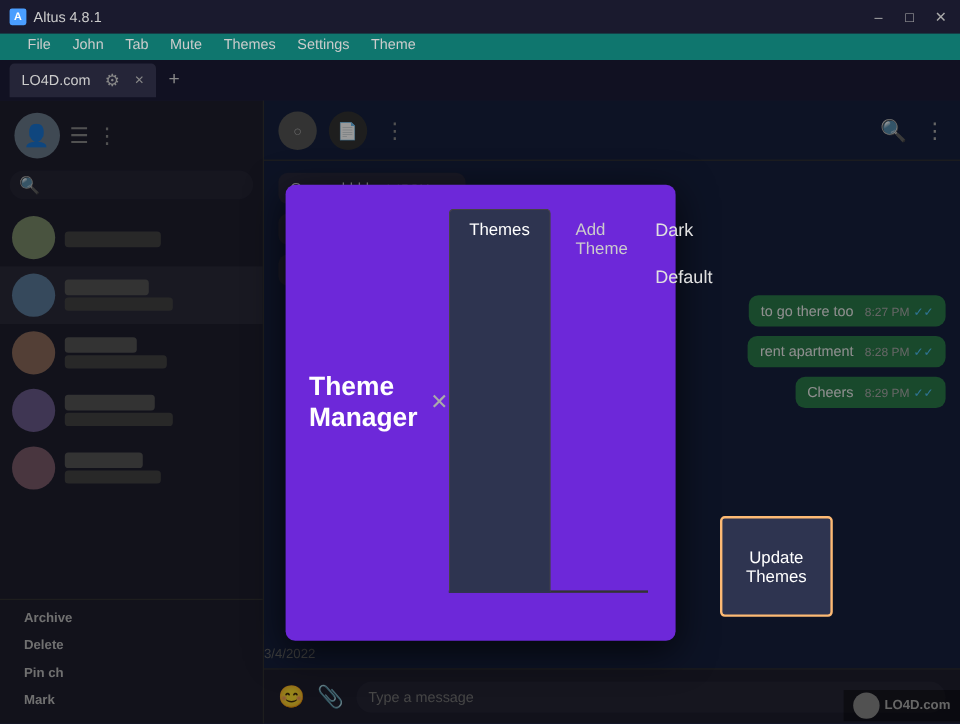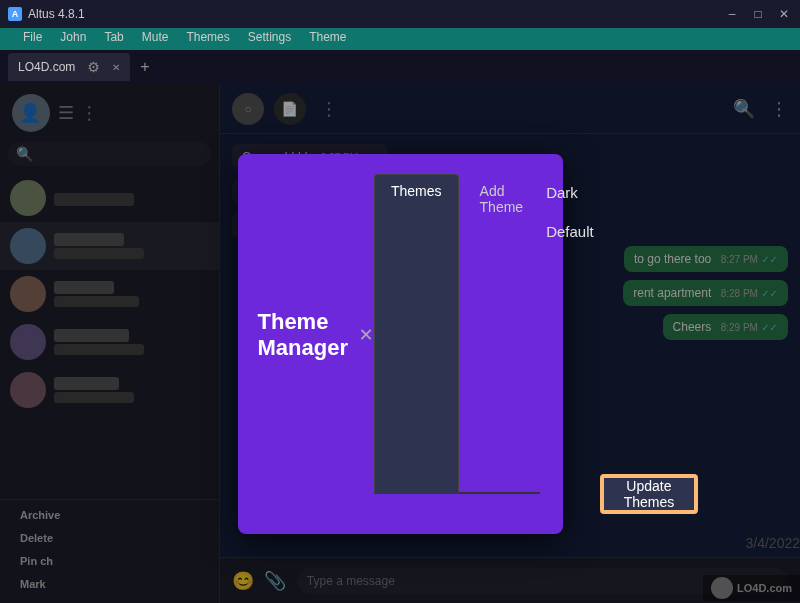--- a/index.html
+++ b/index.html
@@ -371,34 +371,34 @@
       justify-content: center;
       color: #aad4ff;
       font-size: 16px;
       cursor: pointer;
     }
 
     
     .update-btn {
       background: #2e3450;
       color: #fff;
-      border: 4px solid #fdba74;
+      border: 2px solid #fdba74;
       border-radius: 4px;
-      padding: 0 20px;
+      padding: 24px 20px;
       font-size: 14px;
       cursor: pointer;
       align-self: flex-start;
       margin-top: auto;
     }
 
     
     .date-divider {
-      text-align: right;
+      text-align: left;
       color: #666;
-      font-size: 14px;
+      font-size: 11px;
       margin: 6px 0;
     }
 
     
     .chat-top-bar {
       display: flex;
       align-items: center;
       padding: 6px 12px;
       border-bottom: 1px solid #333;
       height: 50px;

